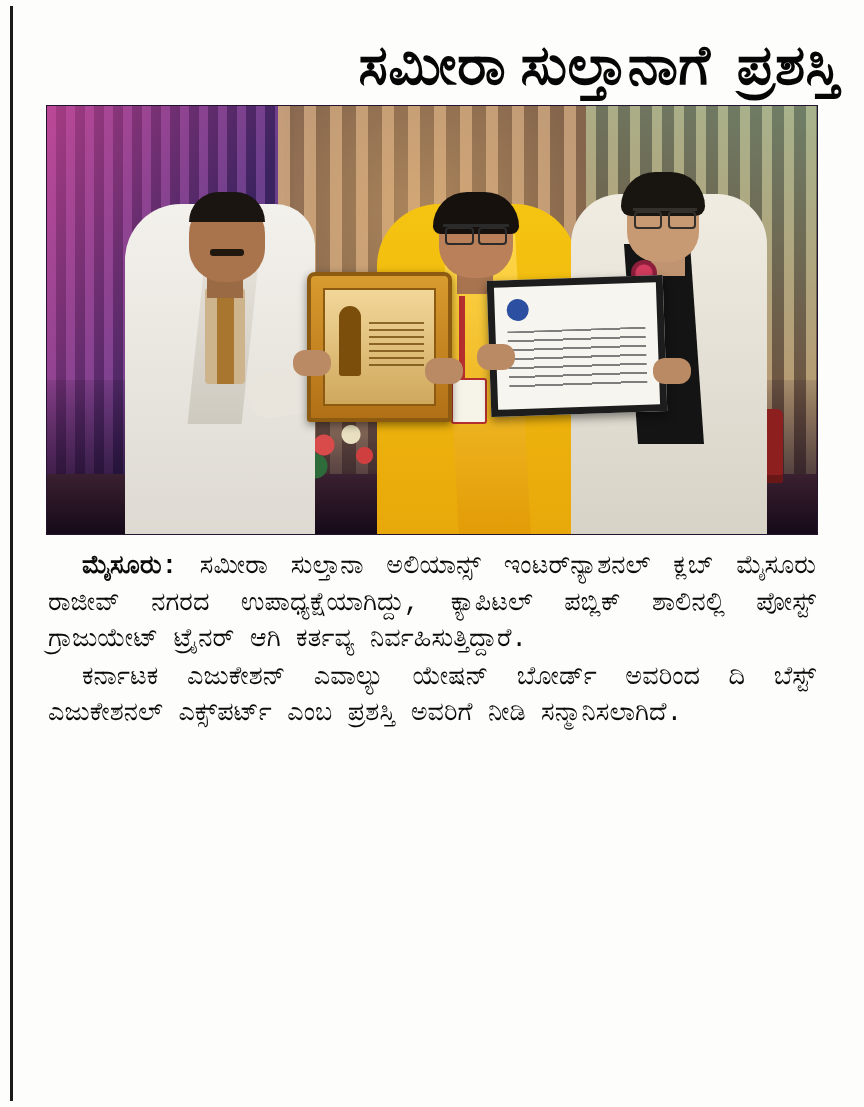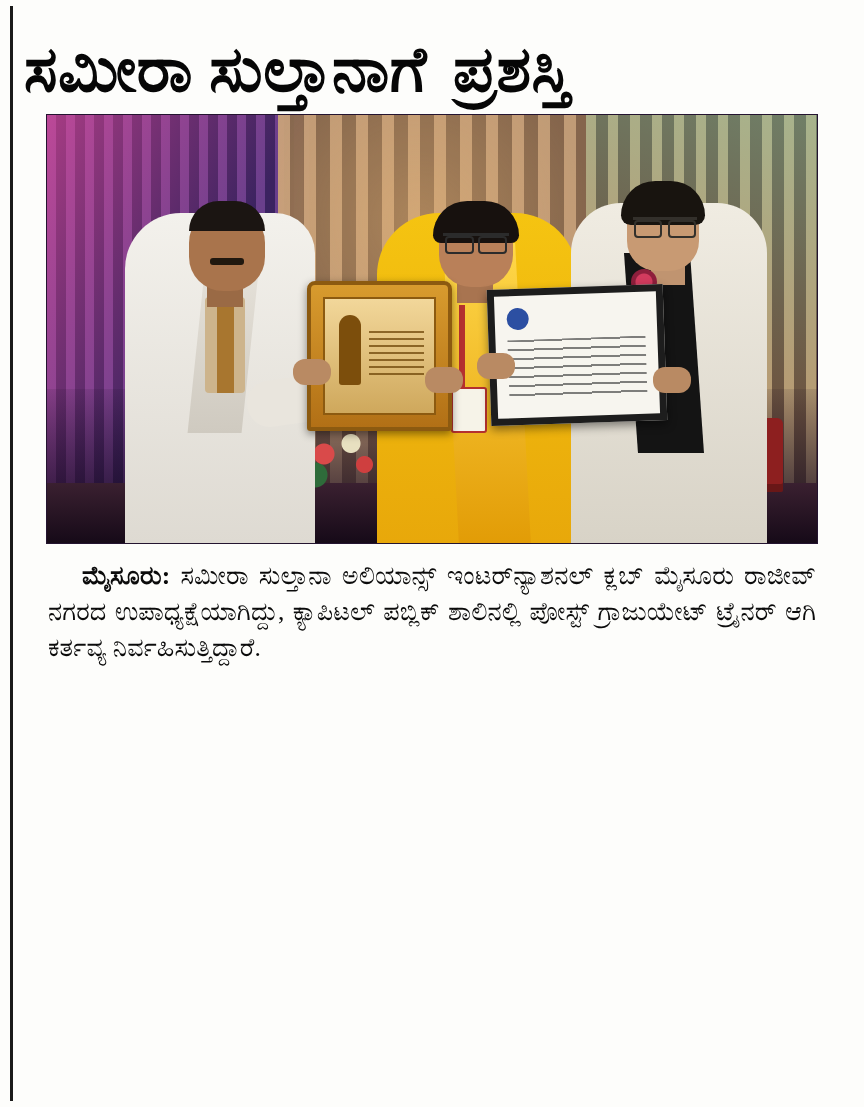--- a/index.html
+++ b/index.html
@@ -26,24 +26,24 @@
     content: "";
     position: absolute;
     left: 10px;
     top: 6px;
     width: 3px;
     height: 1095px;
     background: #1a1a1a;
   }
   .headline {
     margin: 26px 0 10px 0;
-    text-align: left;
+    text-align: right;
     font-family: "Liberation Serif", serif;
     font-weight: bold;
-    font-size: 63px;
+    font-size: 55px;
     line-height: 1.08;
     letter-spacing: 0.5px;
     color: #060606;
     white-space: nowrap;
   }
   .headline .gap { display: inline-block; width: 26px; }
 
   .photo-wrap {
     margin: 8px 22px 14px 22px;
     height: 430px;
@@ -265,21 +265,21 @@
     border-radius: 12px;
   }
   .hand.h1 { left: 246px; bottom: 158px; }
   .hand.h2 { left: 378px; bottom: 150px; }
   .hand.h3 { left: 430px; bottom: 164px; }
   .hand.h4 { left: 606px; bottom: 150px; }
 
   
   .article {
     margin: 0 24px;
-    font-family: Liberation Serif, serif;
+    font-family: Liberation Mono, monospace;
     font-size: 25.5px;
     line-height: 1.42;
     color: #0b0b0b;
     text-align: justify;
     letter-spacing: 0.1px;
   }
   .article p { margin: 0 0 2px 0; text-indent: 34px; }
   .article p .dateline { font-weight: bold; }
 </style>
 </head>
@@ -343,15 +343,16 @@
     </div>
 
     <div class="hand h1"></div>
     <div class="hand h2"></div>
     <div class="hand h3"></div>
     <div class="hand h4"></div>
   </div>
 
   <div class="article">
     <p><span class="dateline">ಮೈಸೂರು:</span><span> ಸಮೀರಾ ಸುಲ್ತಾನಾ ಅಲಿಯಾನ್ಸ್ ಇಂಟರ್‌ನ್ಯಾಶನಲ್ ಕ್ಲಬ್ ಮೈಸೂರು ರಾಜೀವ್ ನಗರದ ಉಪಾಧ್ಯಕ್ಷೆಯಾಗಿದ್ದು, ಕ್ಯಾಪಿಟಲ್ ಪಬ್ಲಿಕ್ ಶಾಲಿನಲ್ಲಿ ಪೋಸ್ಟ್ ಗ್ರಾಜುಯೇಟ್ ಟ್ರೈನರ್ ಆಗಿ ಕರ್ತವ್ಯ ನಿರ್ವಹಿಸುತ್ತಿದ್ದಾರೆ.</span></p>
+    <p><span>ಕರ್ನಾಟಕ ಎಜುಕೇಶನ್ ಎವಾಲ್ಯು ಯೇಷನ್ ಬೋರ್ಡ್ ಅವರಿಂದ ದಿ ಬೆಸ್ಟ್ ಎಜುಕೇಶನಲ್ ಎಕ್ಸ್‌ಪರ್ಟ್ ಎಂಬ ಪ್ರಶಸ್ತಿ ಅವರಿಗೆ ನೀಡಿ ಸನ್ಮಾನಿಸಲಾಗಿದೆ.</span></p>
   </div>
 
 </div>
 
 </body></html>

